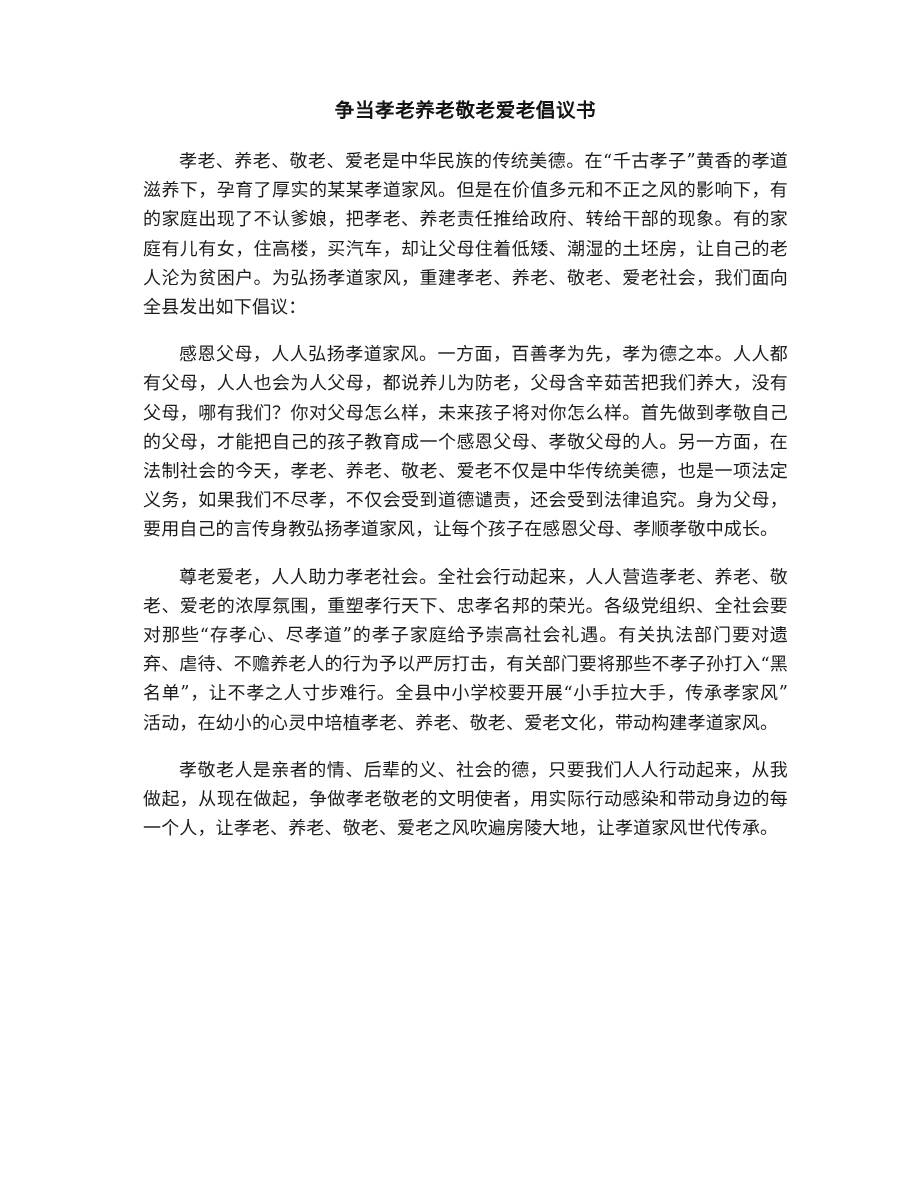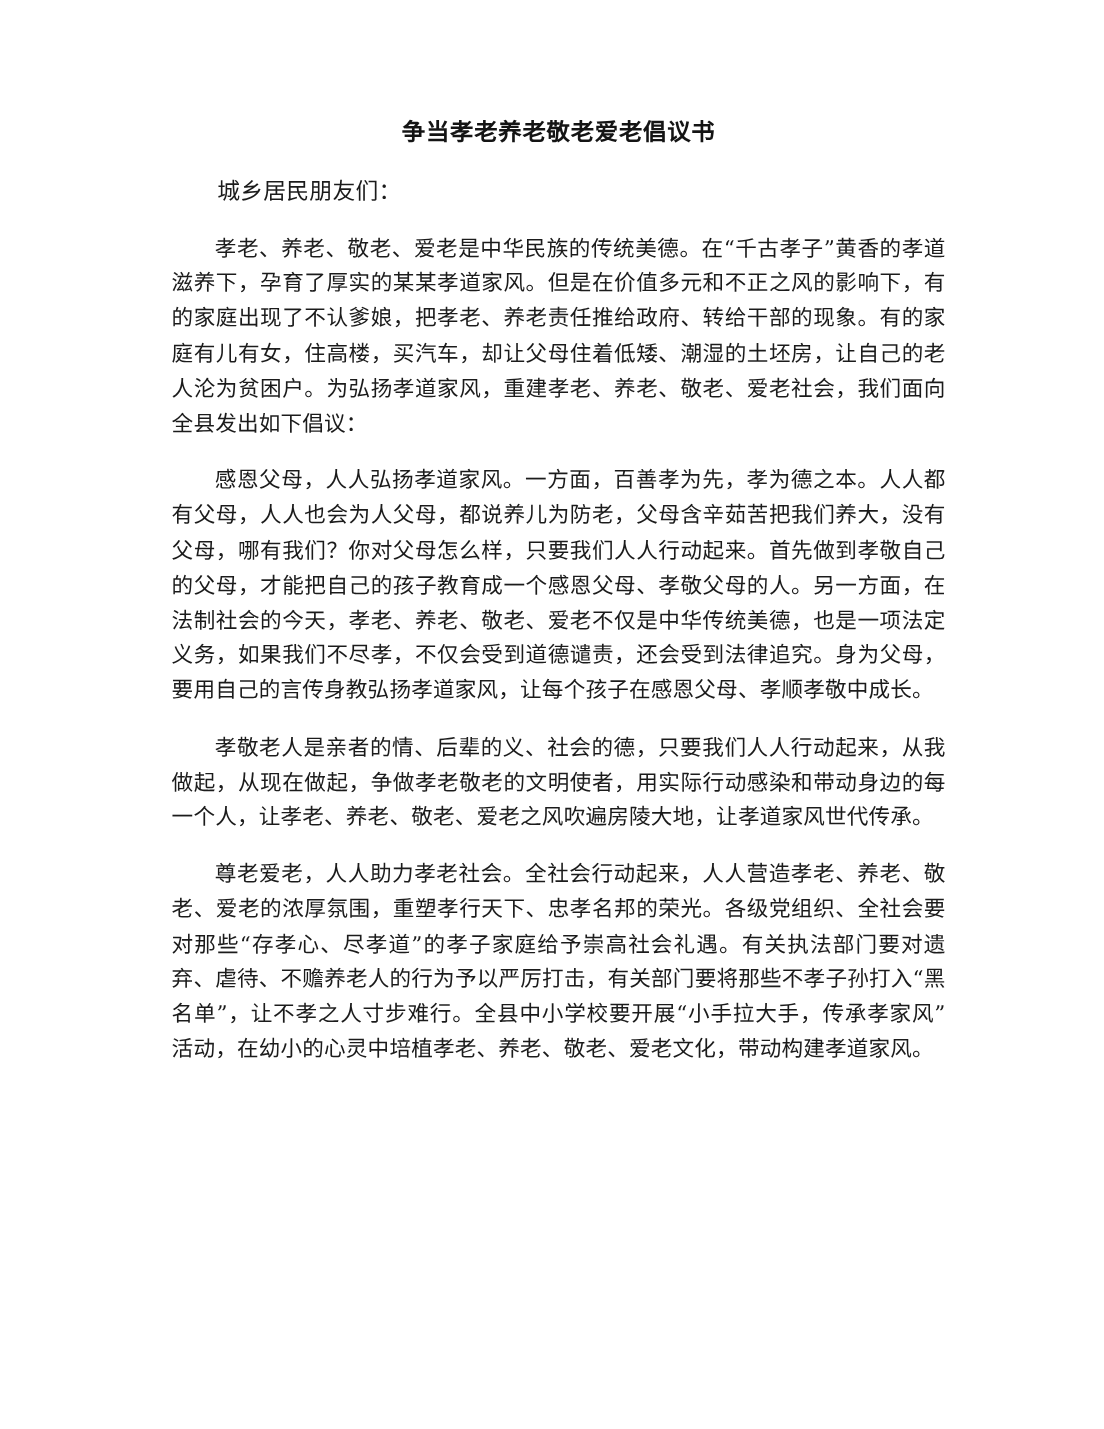--- a/index.html
+++ b/index.html
@@ -65,24 +65,23 @@
   }
 </style>
 </head>
 <body>
 
 <div class="page">
   <div class="doc-body">
 
     <h1 class="doc-title">争当孝老养老敬老爱老倡议书</h1>
 
-    <p class="salutation">城乡居民朋友们：</p>
 
     <p class="para">孝老、养老、敬老、爱老是中华民族的传统美德。在“千古孝子”黄香的孝道滋养下，孕育了厚实的某某孝道家风。但是在价值多元和不正之风的影响下，有的家庭出现了不认爹娘，把孝老、养老责任推给政府、转给干部的现象。有的家庭有儿有女，住高楼，买汽车，却让父母住着低矮、潮湿的土坯房，让自己的老人沦为贫困户。为弘扬孝道家风，重建孝老、养老、敬老、爱老社会，我们面向全县发出如下倡议：</p>
 
-    <p class="para">感恩父母，人人弘扬孝道家风。一方面，百善孝为先，孝为德之本。人人都有父母，人人也会为人父母，都说养儿为防老，父母含辛茹苦把我们养大，没有父母，哪有我们？你对父母怎么样，只要我们人人行动起来。首先做到孝敬自己的父母，才能把自己的孩子教育成一个感恩父母、孝敬父母的人。另一方面，在法制社会的今天，孝老、养老、敬老、爱老不仅是中华传统美德，也是一项法定义务，如果我们不尽孝，不仅会受到道德谴责，还会受到法律追究。身为父母，要用自己的言传身教弘扬孝道家风，让每个孩子在感恩父母、孝顺孝敬中成长。</p>
+    <p class="para">感恩父母，人人弘扬孝道家风。一方面，百善孝为先，孝为德之本。人人都有父母，人人也会为人父母，都说养儿为防老，父母含辛茹苦把我们养大，没有父母，哪有我们？你对父母怎么样，未来孩子将对你怎么样。首先做到孝敬自己的父母，才能把自己的孩子教育成一个感恩父母、孝敬父母的人。另一方面，在法制社会的今天，孝老、养老、敬老、爱老不仅是中华传统美德，也是一项法定义务，如果我们不尽孝，不仅会受到道德谴责，还会受到法律追究。身为父母，要用自己的言传身教弘扬孝道家风，让每个孩子在感恩父母、孝顺孝敬中成长。</p>
+
+    <p class="para">尊老爱老，人人助力孝老社会。全社会行动起来，人人营造孝老、养老、敬老、爱老的浓厚氛围，重塑孝行天下、忠孝名邦的荣光。各级党组织、全社会要对那些“存孝心、尽孝道”的孝子家庭给予崇高社会礼遇。有关执法部门要对遗弃、虐待、不赡养老人的行为予以严厉打击，有关部门要将那些不孝子孙打入“黑名单”，让不孝之人寸步难行。全县中小学校要开展“小手拉大手，传承孝家风”活动，在幼小的心灵中培植孝老、养老、敬老、爱老文化，带动构建孝道家风。</p>
 
     <p class="para">孝敬老人是亲者的情、后辈的义、社会的德，只要我们人人行动起来，从我做起，从现在做起，争做孝老敬老的文明使者，用实际行动感染和带动身边的每一个人，让孝老、养老、敬老、爱老之风吹遍房陵大地，让孝道家风世代传承。</p>
-
-    <p class="para">尊老爱老，人人助力孝老社会。全社会行动起来，人人营造孝老、养老、敬老、爱老的浓厚氛围，重塑孝行天下、忠孝名邦的荣光。各级党组织、全社会要对那些“存孝心、尽孝道”的孝子家庭给予崇高社会礼遇。有关执法部门要对遗弃、虐待、不赡养老人的行为予以严厉打击，有关部门要将那些不孝子孙打入“黑名单”，让不孝之人寸步难行。全县中小学校要开展“小手拉大手，传承孝家风”活动，在幼小的心灵中培植孝老、养老、敬老、爱老文化，带动构建孝道家风。</p>
 
   </div>
 </div>
 
 </body></html>

